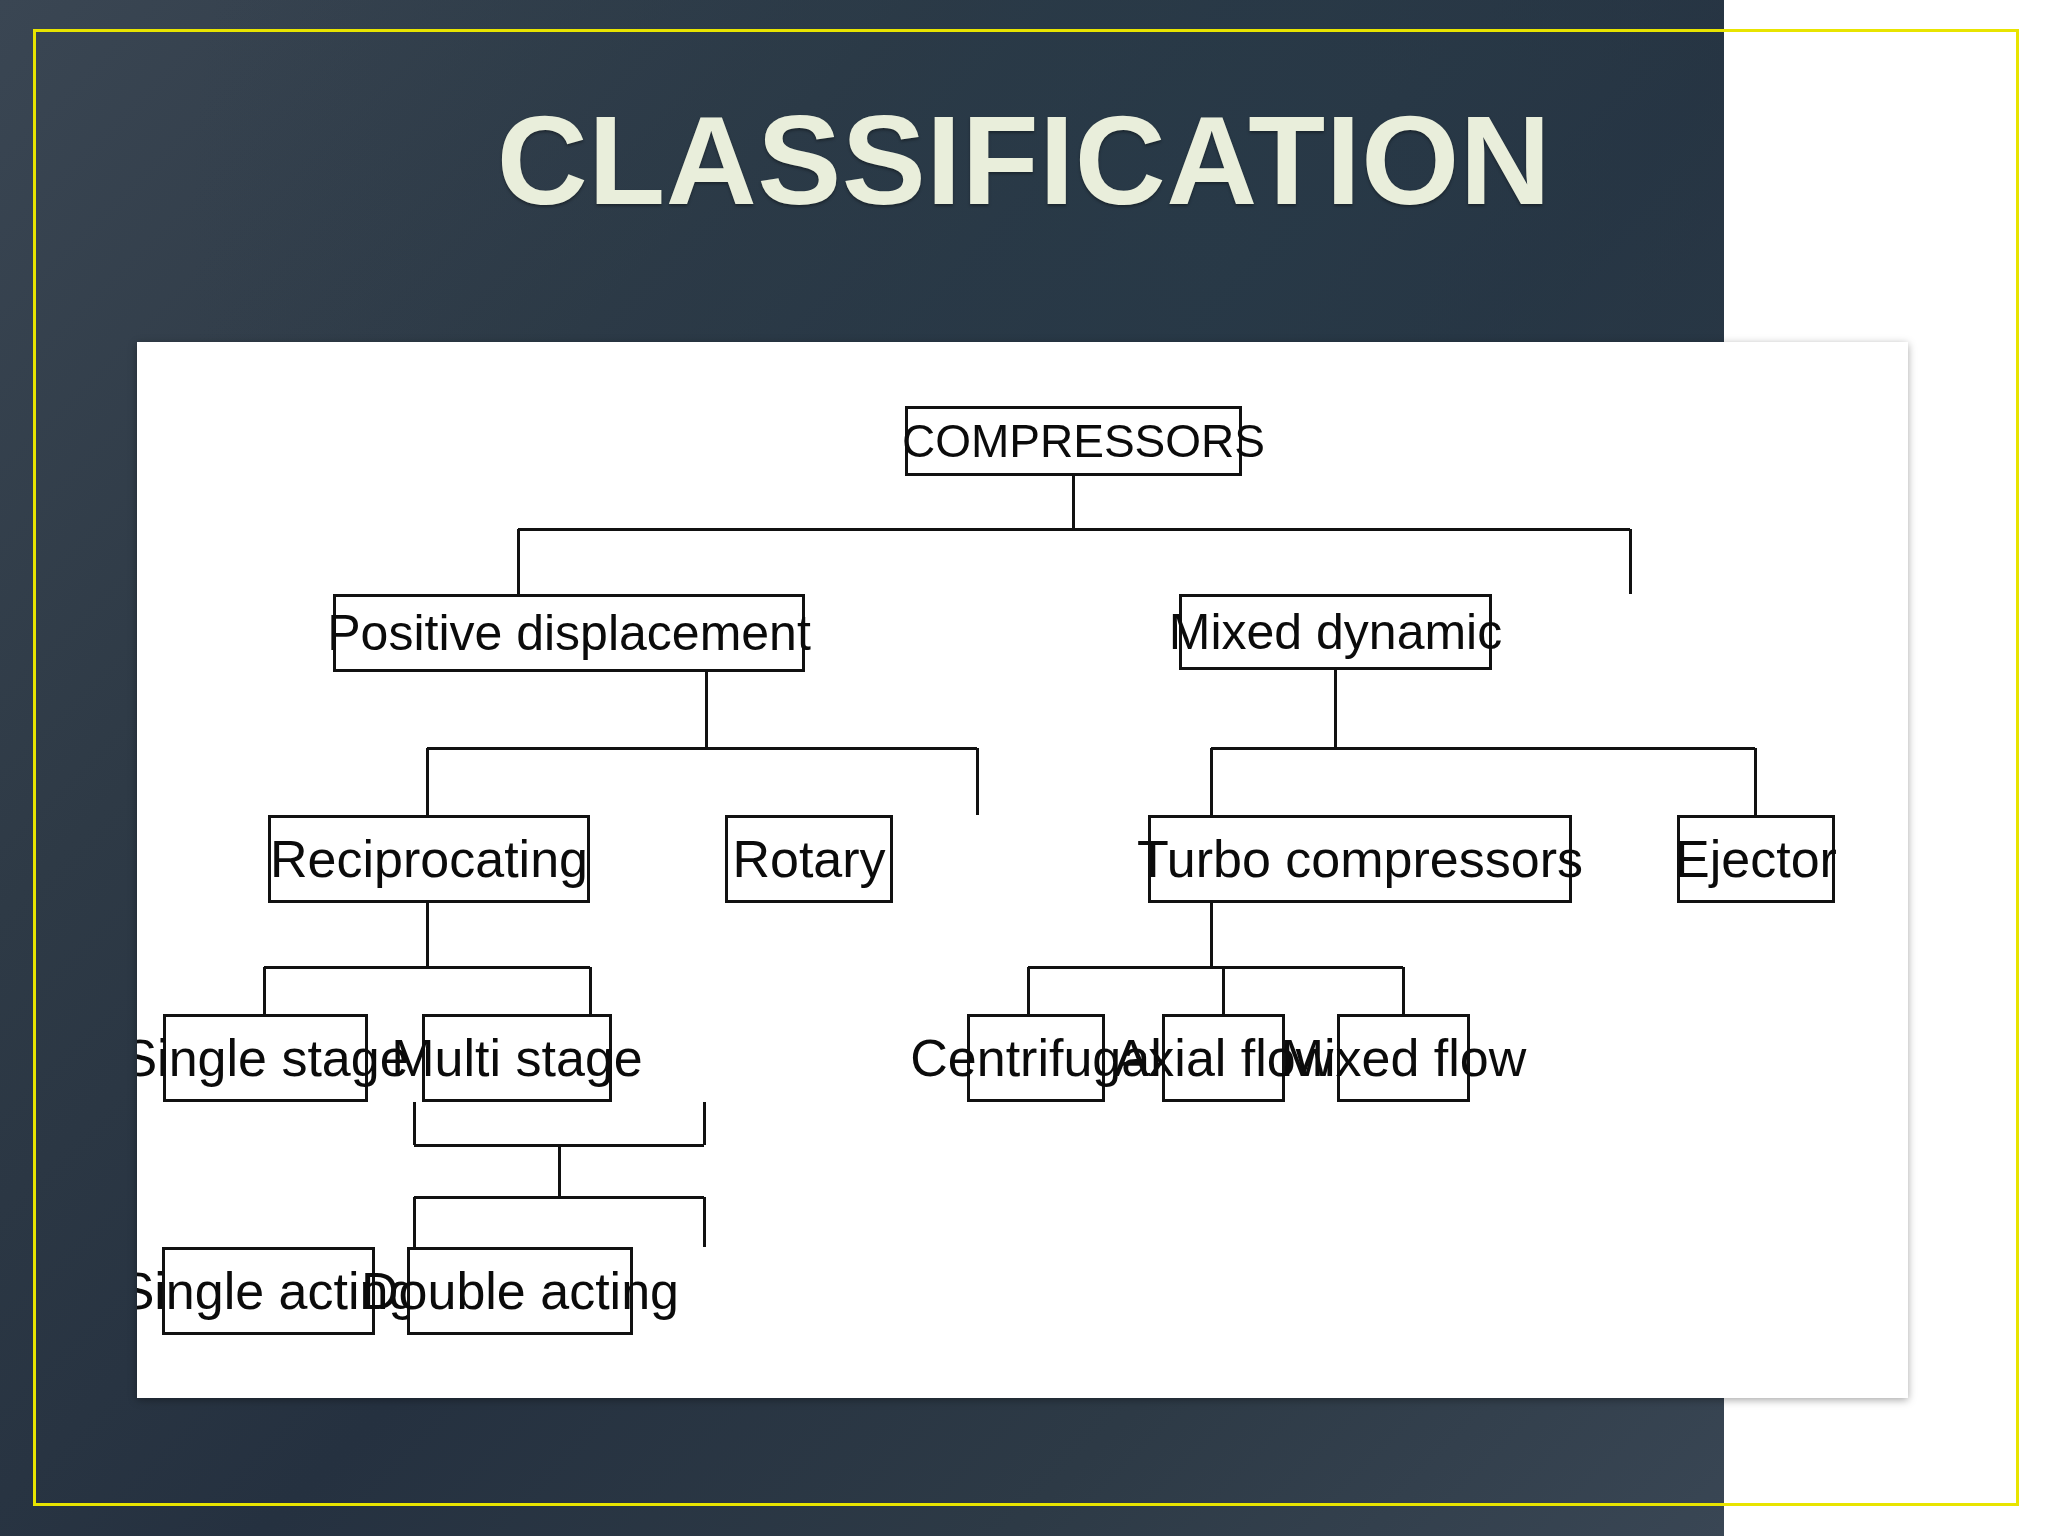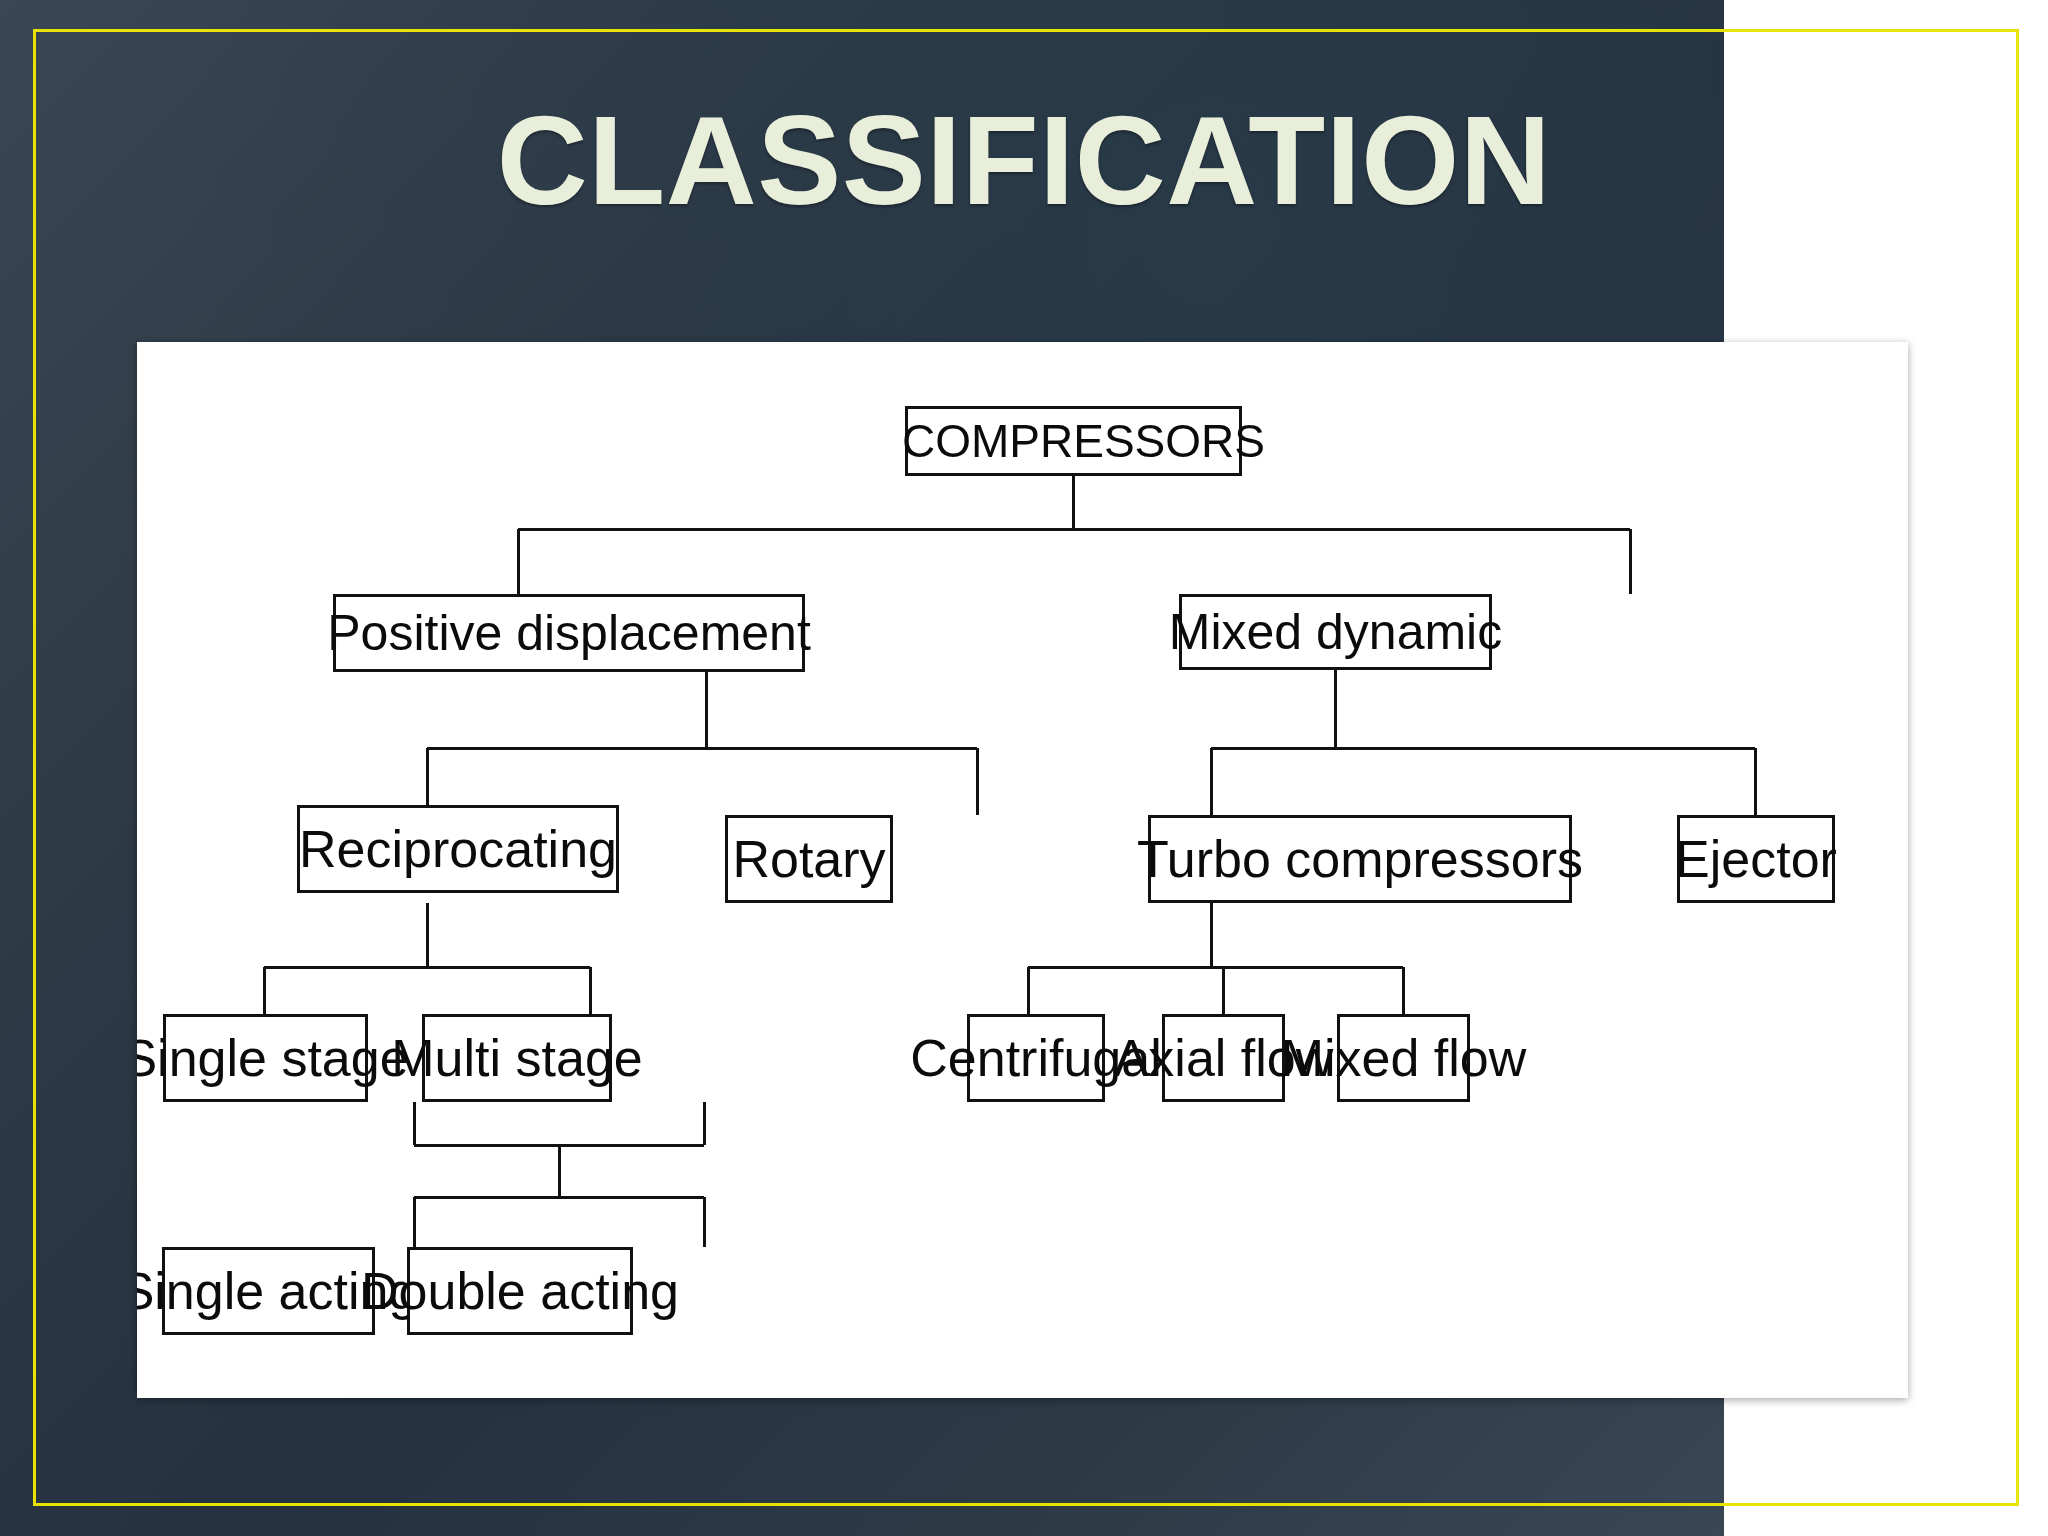--- a/index.html
+++ b/index.html
@@ -131,21 +131,21 @@
         <line x1="277" y1="855" x2="277" y2="905"></line>
         <line x1="567" y1="855" x2="567" y2="905"></line>
       </svg>
 
       <div class="node lv1" style="left:768px; top:64px; width:337px; height:70px;padding-left:28px;">COMPRESSORS</div>
 
       <div class="node lv2" style="left:196px; top:252px; width:472px; height:78px;">Positive displacement</div>
 
       <div class="node lv2" style="left:1042px; top:252px; width:313px; height:76px;">Mixed dynamic</div>
 
-      <div class="node lv3" style="left:131px; top:463px; width:322px; height:88px;margin-left:29px;">Reciprocating</div>
+      <div class="node lv3" style="left:131px; top:473px; width:322px; height:88px;">Reciprocating</div>
 
       <div class="node lv3" style="left:588px; top:473px; width:168px; height:88px;">Rotary</div>
 
       <div class="node lv3" style="left:1011px; top:473px; width:424px; height:88px;">Turbo compressors</div>
 
       <div class="node lv3" style="left:1540px; top:473px; width:158px; height:88px;">Ejector</div>
 
       <div class="node lv4" style="left:26px; top:672px; width:205px; height:88px;">Single stage</div>
 
       <div class="node lv4" style="left:285px; top:672px; width:190px; height:88px;">Multi stage</div>

